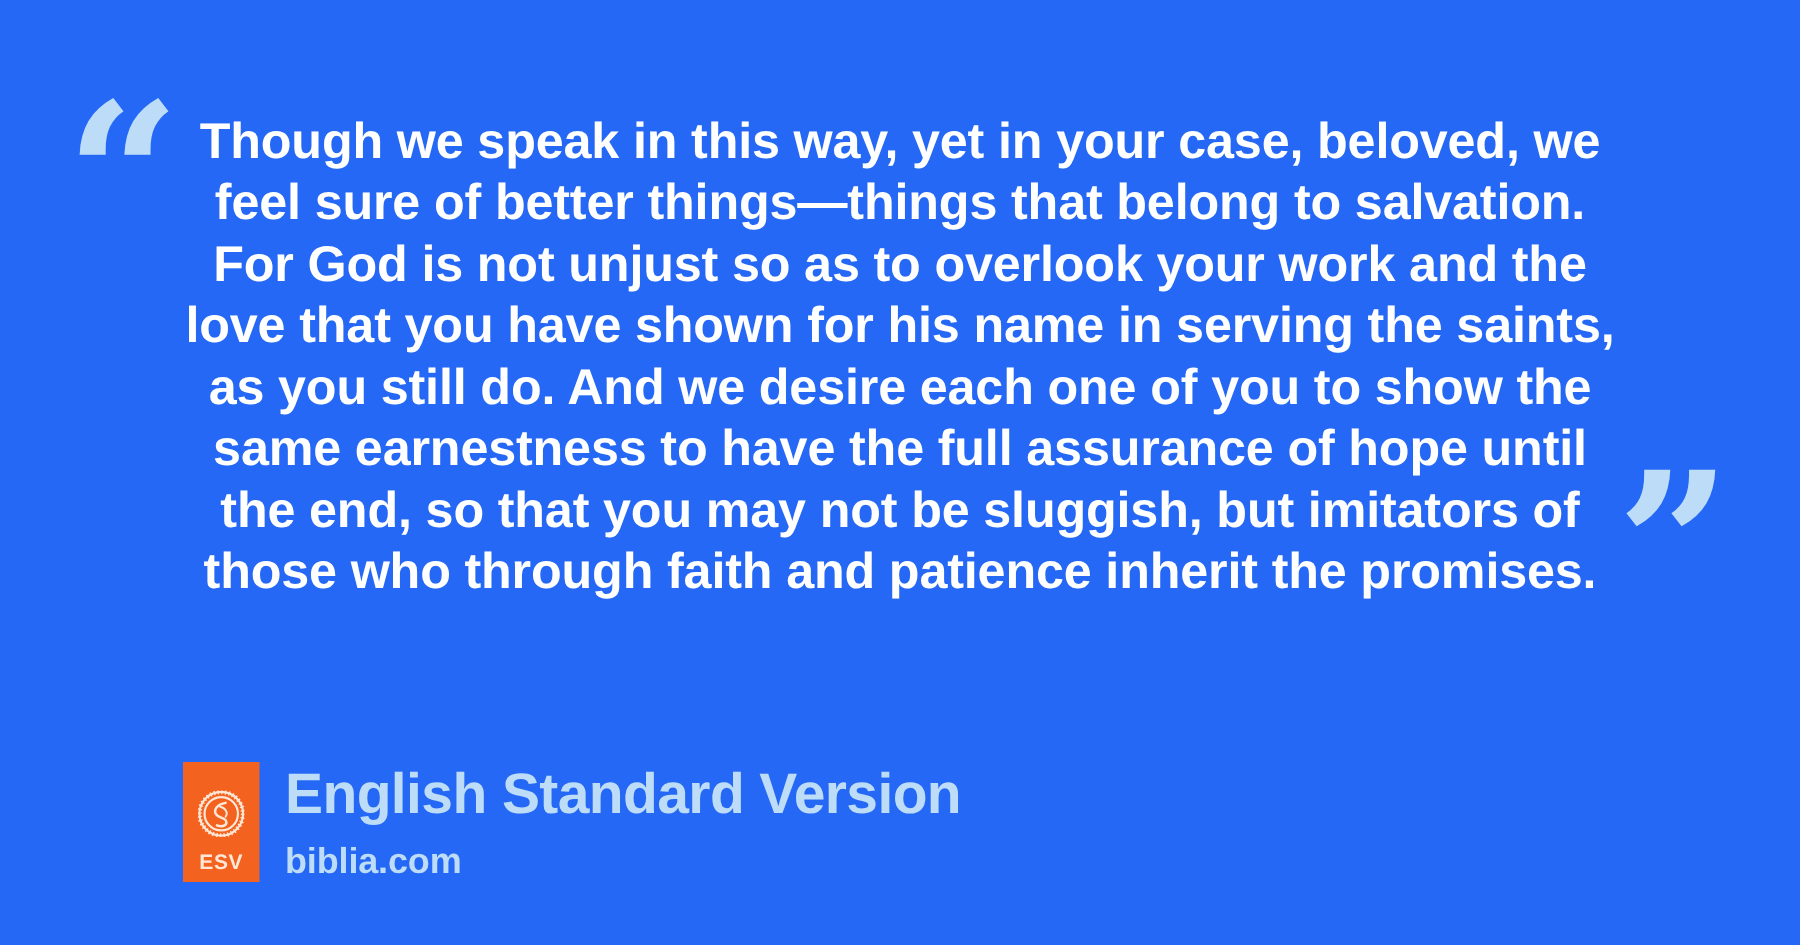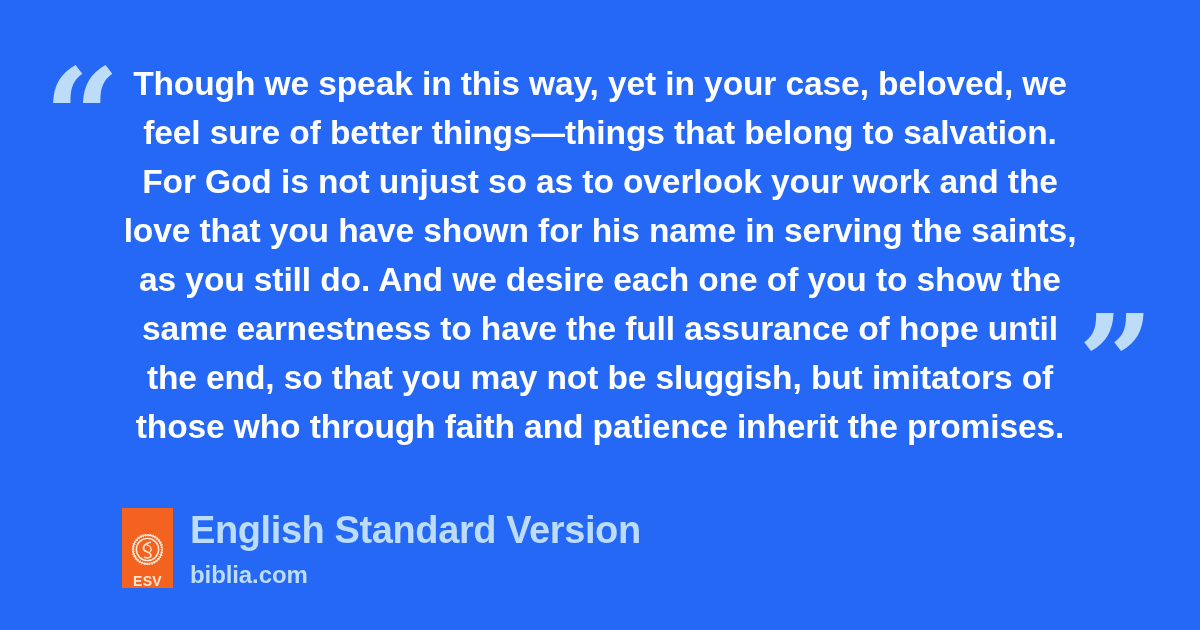--- a/index.html
+++ b/index.html
@@ -27,29 +27,29 @@
     position: absolute;
     left: 0;
     top: 58px;
     width: 1200px;
     height: 370px;
   }
 
   #quote-text {
     position: absolute;
     left: 50%;
-    top: 1px;
+    top: 16px;
     transform: translateX(-50%);
     width: 960px;
     text-align: center;
     color: #ffffff;
     font-family: "Liberation Sans", sans-serif;
     font-weight: bold;
     font-size: 33.5px;
-    line-height: 49px;
+    line-height: 41px;
     letter-spacing: -0.1px;
     white-space: pre-line;
   }
 
   
   .qmark {
     position: absolute;
     color: #bcdcf8;
     font-family: "DejaVu Serif", serif;
     font-weight: bold;
@@ -77,21 +77,21 @@
 
   #esv-logo {
     width: 51px;
     height: 80px;
     background: #f4621f;
     position: relative;
     flex: 0 0 auto;
     display: flex;
     flex-direction: column;
     align-items: center;
-    justify-content: flex-end;
+    justify-content: center;
   }
   #esv-seal {
     margin-top: 12px;
     width: 31px;
     height: 31px;
     flex: 0 0 auto;
   }
   #esv-logo-label {
     margin-top: 9px;
     color: #ffe7d6;

